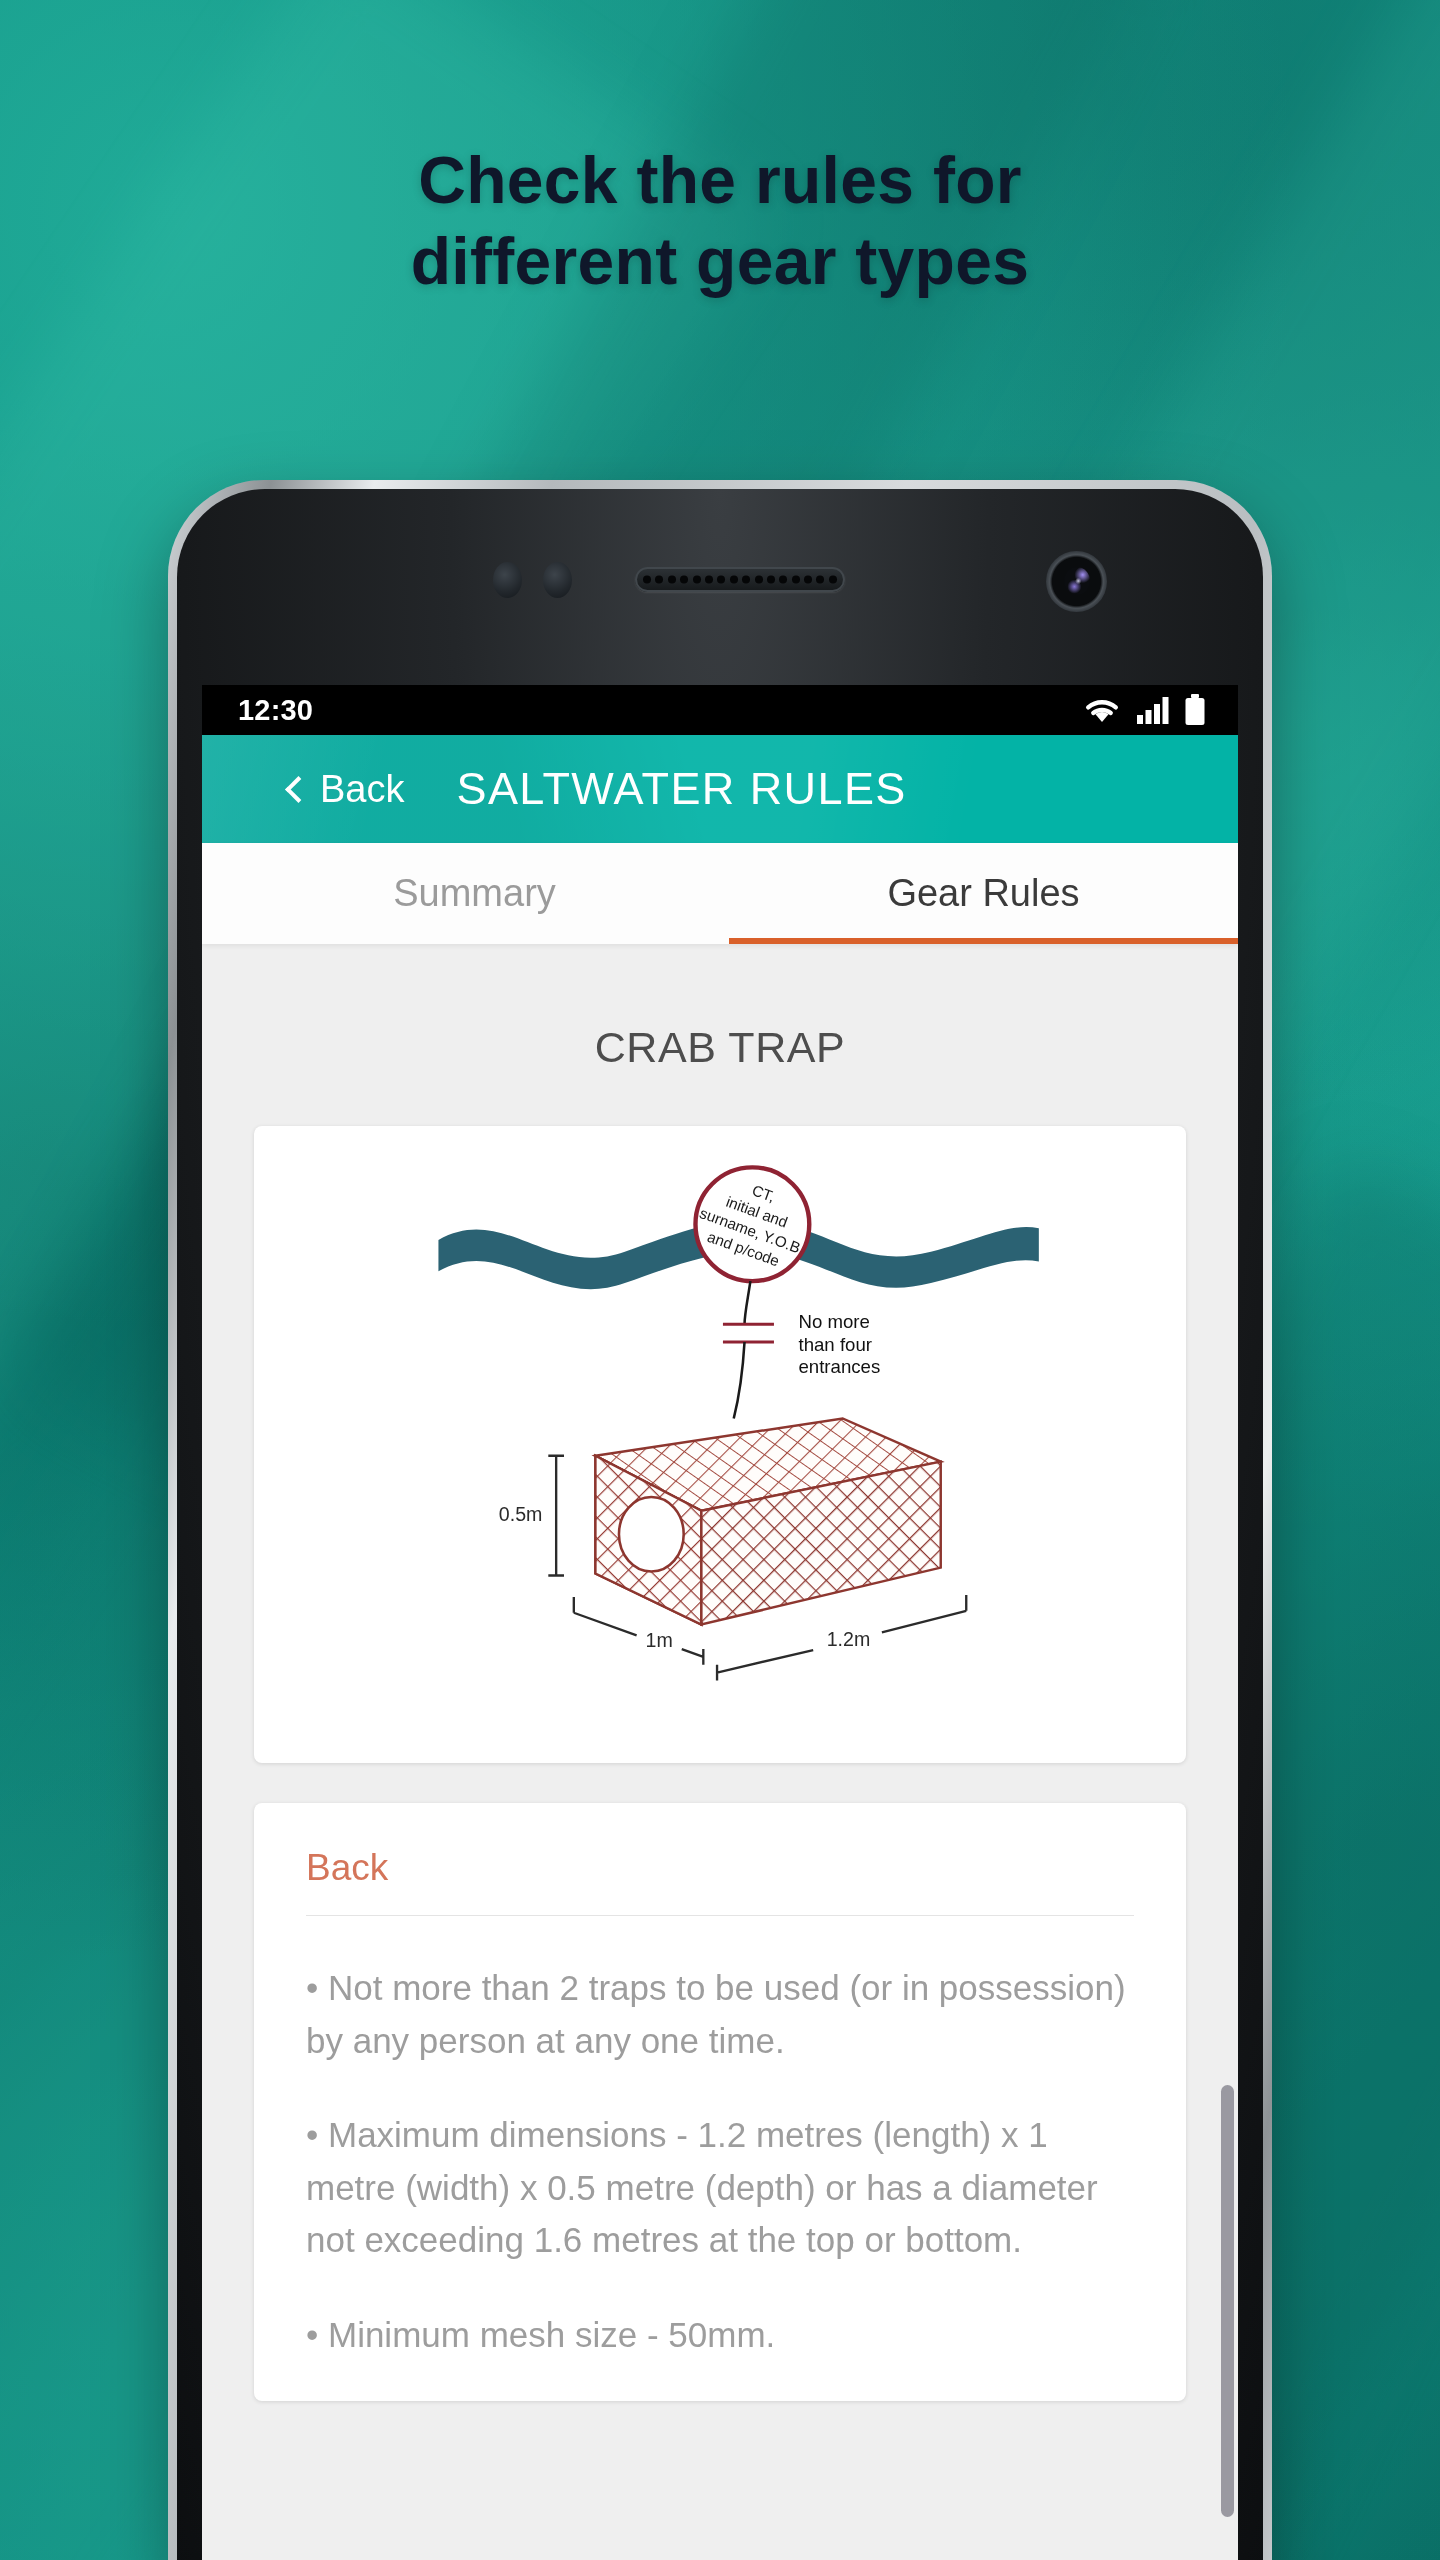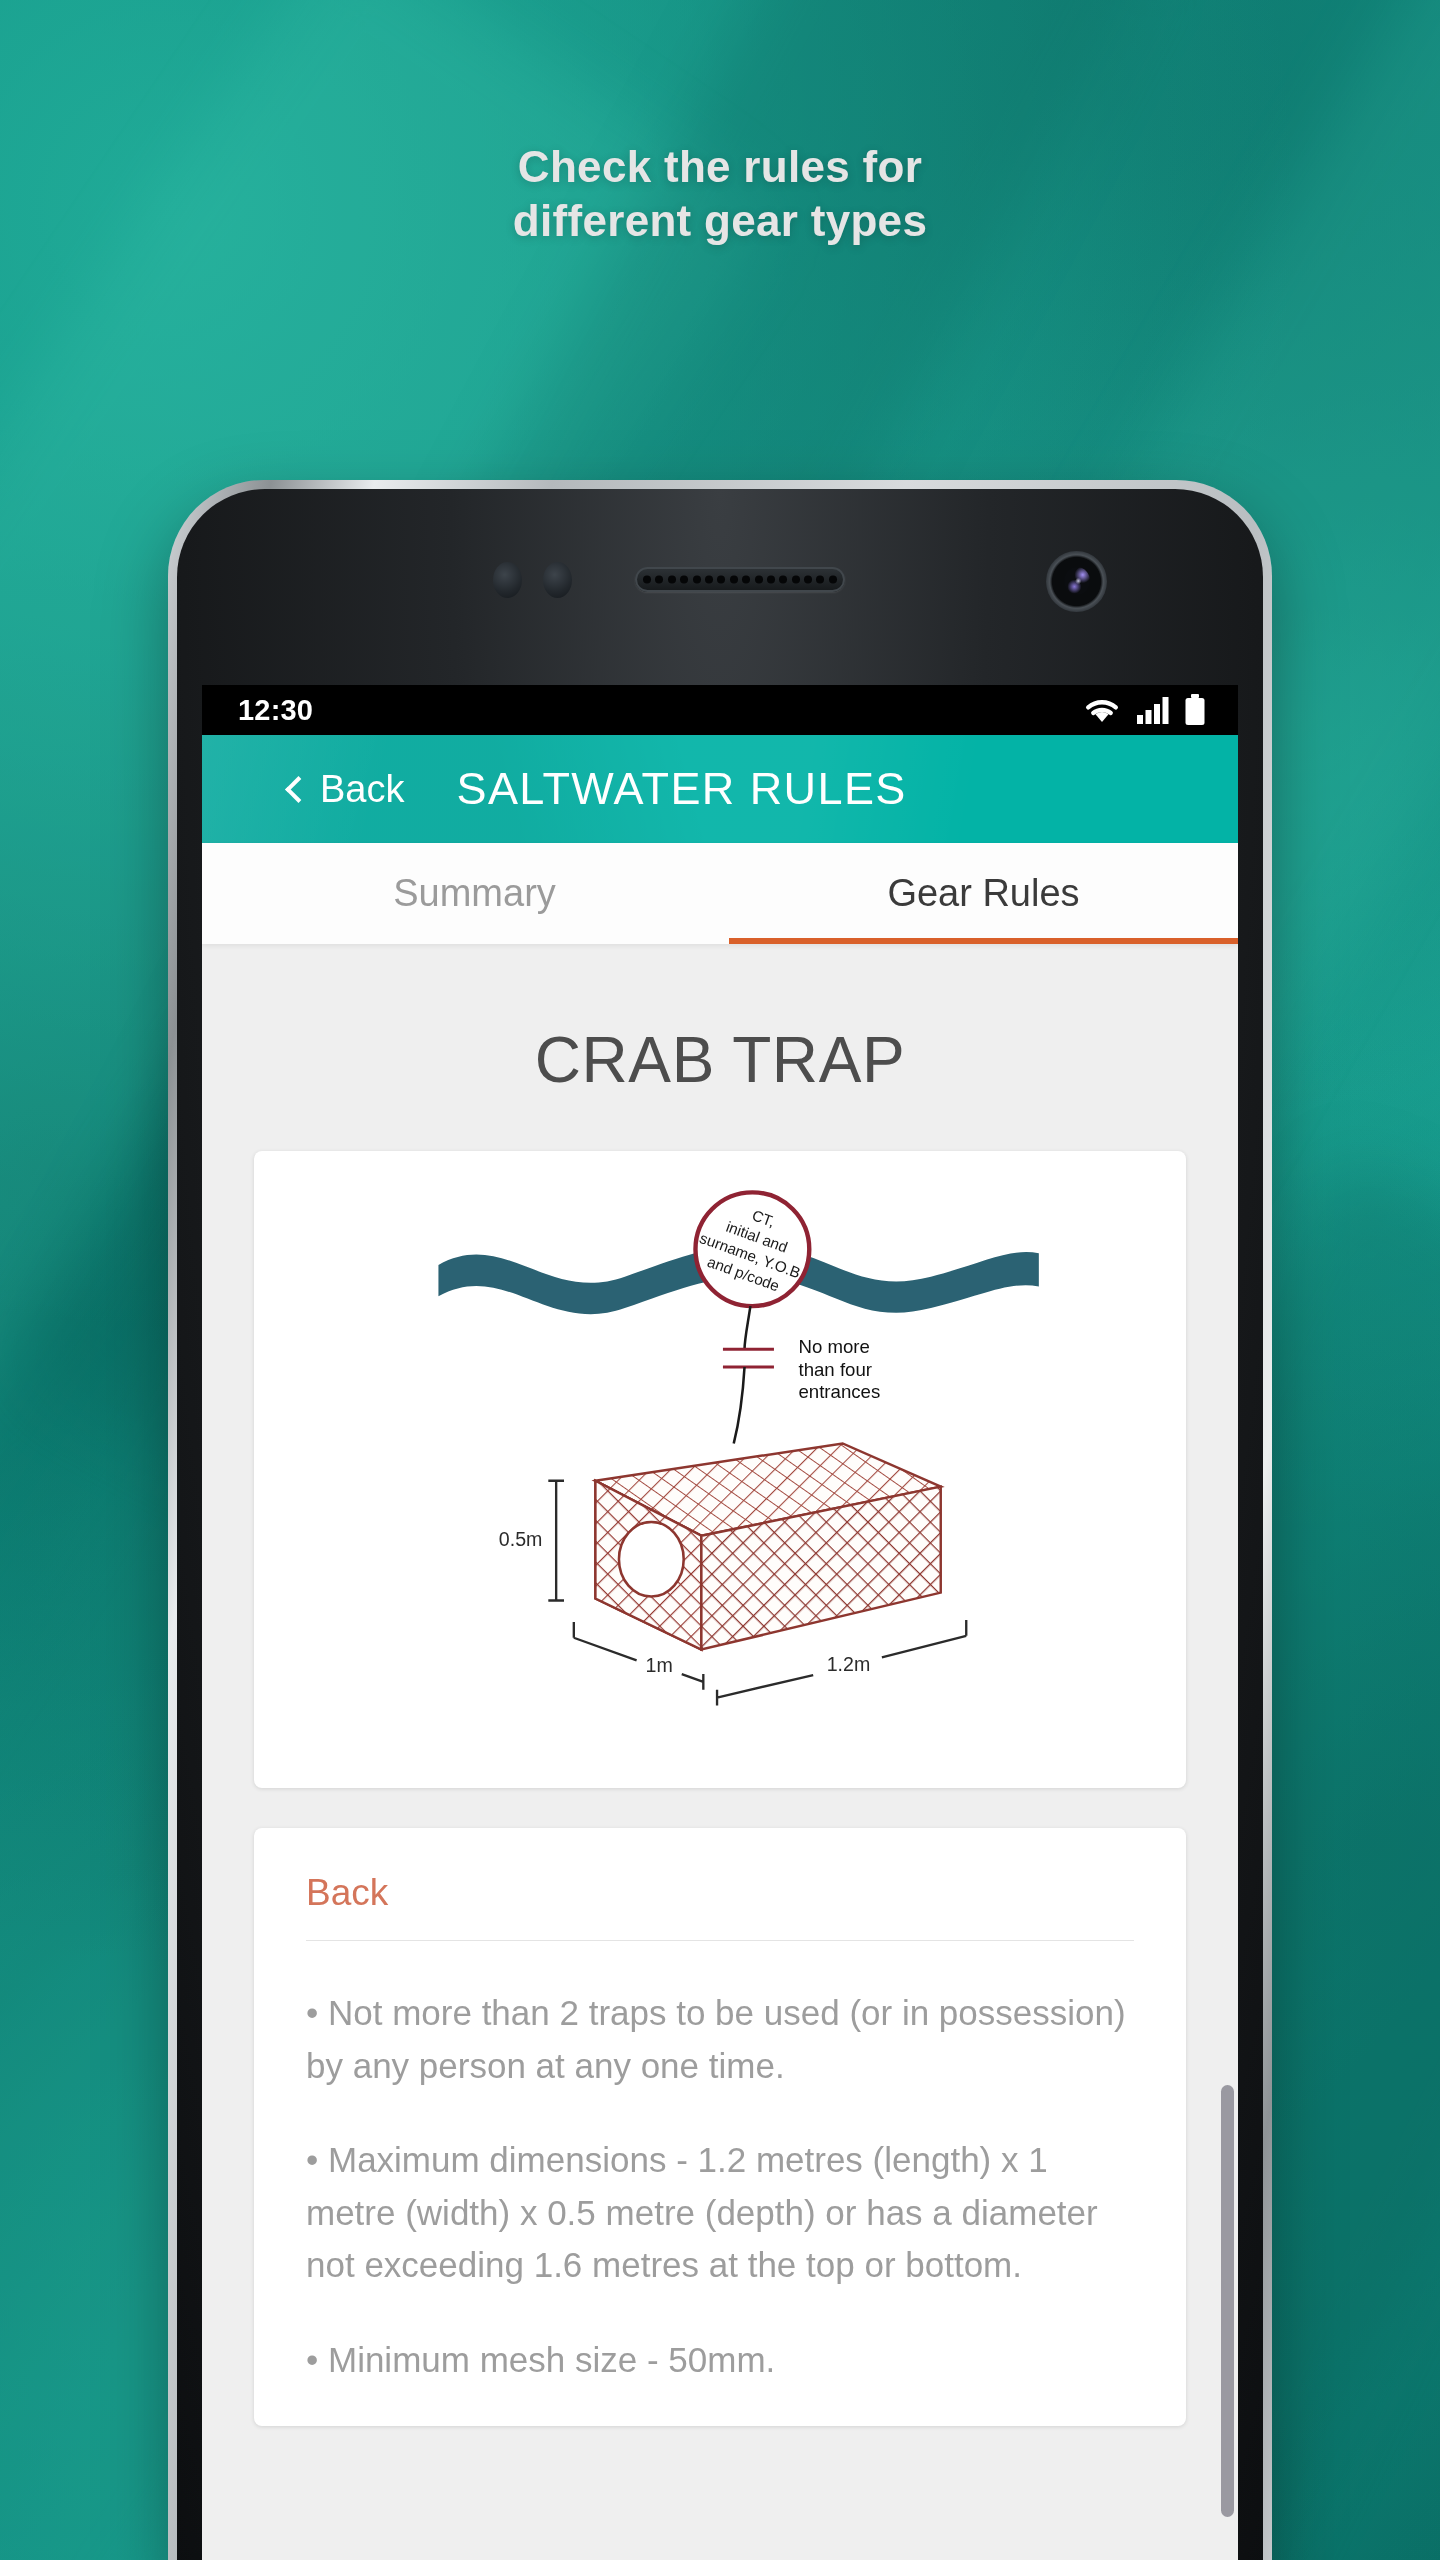--- a/index.html
+++ b/index.html
@@ -38,22 +38,22 @@
     border-radius: 40px;
   }
 
   
   .headline {
     position: absolute;
     top: 140px;
     left: 0;
     right: 0;
     text-align: center;
-    color: #e5e5e5;
-    font-size: 44px;
+    color: #0f172a;
+    font-size: 66px;
     font-weight: bold;
     line-height: 1.22;
     letter-spacing: 0.3px;
     text-shadow: 0 2px 10px rgba(0,0,0,0.18);
     z-index: 5;
   }
   .headline-line { display: block; }
 
   
   .phone {
@@ -254,21 +254,21 @@
   .content {
     position: absolute;
     left: 0; right: 0;
     top: 282px; bottom: 0;
     background: #efefef;
     overflow: hidden;
   }
 
   .section-title {
     text-align: center;
-    font-size: 64px;
+    font-size: 43px;
     color: #4d4d4d;
     letter-spacing: 0.6px;
     padding: 56px 0 54px;
     border-radius: 28px;
   }
 
   .card {
     background: #ffffff;
     border-radius: 8px;
     margin: 0 52px;

